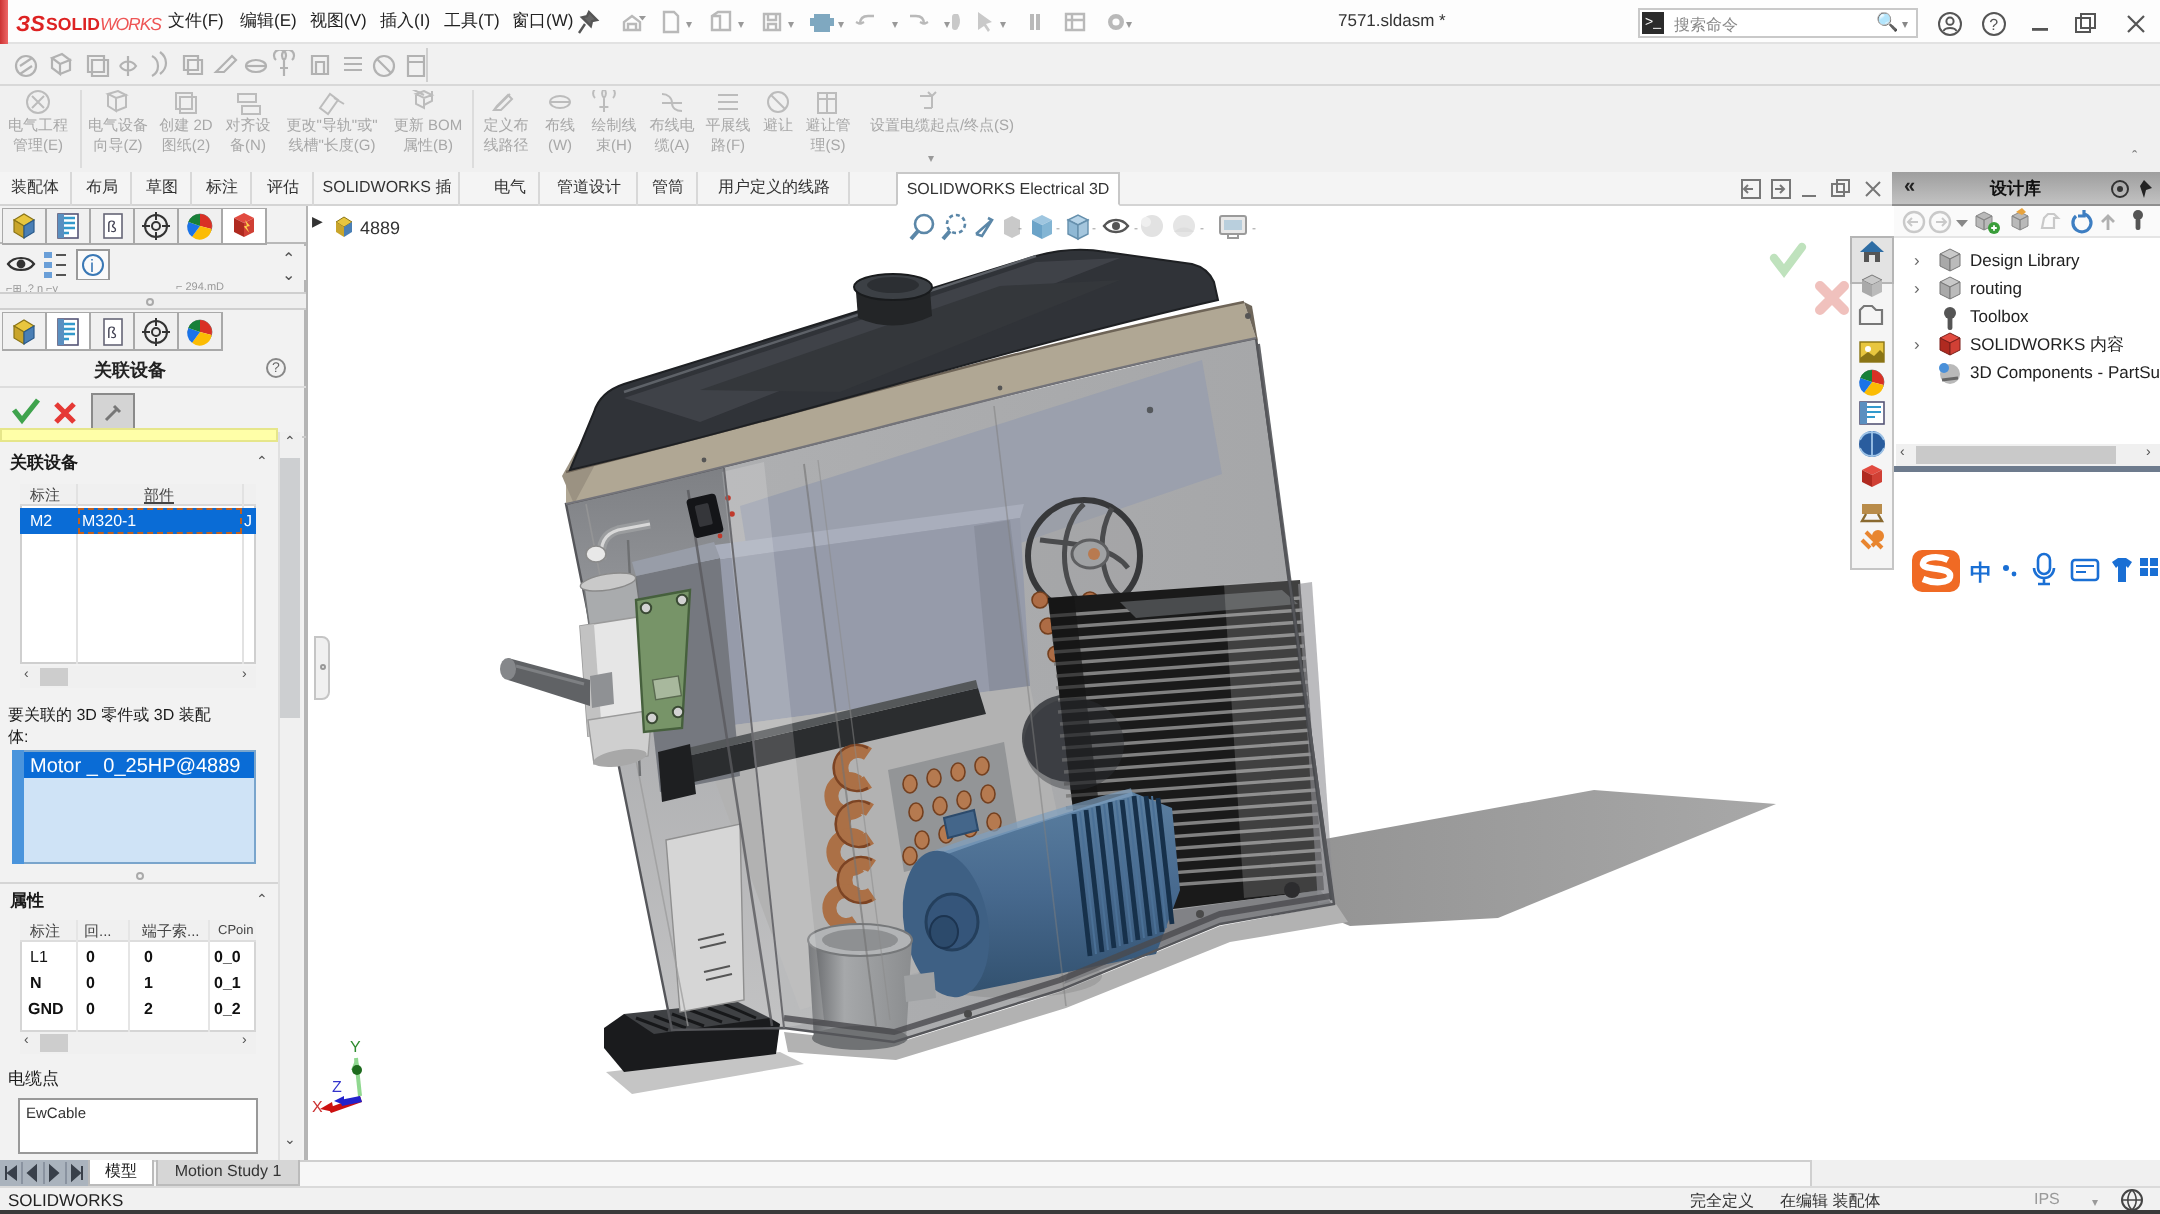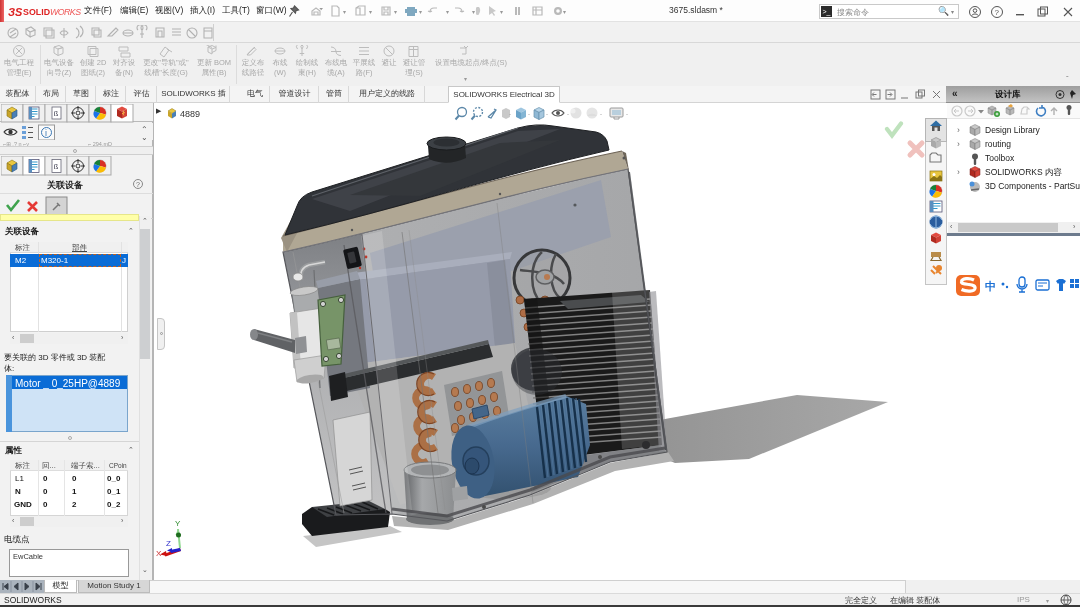--- a/index.html
+++ b/index.html
@@ -60,21 +60,21 @@
 </svg>
 
 <div class="tx" style="left:343px;top:8px;font-size:6px;color:#999;">▾</div>
 <div class="tx" style="left:369px;top:8px;font-size:6px;color:#999;">▾</div>
 <div class="tx" style="left:394px;top:8px;font-size:6px;color:#999;">▾</div>
 <div class="tx" style="left:419px;top:8px;font-size:6px;color:#999;">▾</div>
 <div class="tx" style="left:446px;top:8px;font-size:6px;color:#999;">▾</div>
 <div class="tx" style="left:472px;top:8px;font-size:6px;color:#999;">▾</div>
 <div class="tx" style="left:500px;top:8px;font-size:6px;color:#999;">▾</div>
 <div class="tx" style="left:563px;top:8px;font-size:6px;color:#999;">▾</div>
-<div class="tx" style="left:669px;top:5px;font-size:8.5px;color:#333;">3675.sldasm *</div>
+<div class="tx" style="left:669px;top:5px;font-size:8.5px;color:#333;">7571.sldasm *</div>
 
 <div class="abs" style="left:819px;top:4px;width:140px;height:15px;background:#fff;border:1px solid #c9c9c9;"></div>
 <div class="abs" style="left:821px;top:6px;width:11px;height:11px;background:#2b2b2b;color:#fff;font-size:7px;line-height:11px;text-align:center;">&gt;_</div>
 <div class="tx" style="left:837px;top:7px;font-size:8px;color:#8a8a8a;">搜索命令</div>
 <div class="tx" style="left:938px;top:6px;font-size:9px;color:#888;">🔍</div>
 <div class="tx" style="left:951px;top:8px;font-size:6px;color:#888;">▾</div>
 <svg class="abs" style="left:968px;top:5px;" width="112" height="14" viewBox="0 0 112 14">
 <circle cx="7" cy="7" r="5.5" fill="none" stroke="#555" stroke-width="1"></circle>
 <circle cx="7" cy="5.6" r="1.8" fill="none" stroke="#555" stroke-width="1"></circle>
 <path d="M3.8 10.5 c0.8-2 5.6-2 6.4 0" fill="none" stroke="#555" stroke-width="1"></path>

